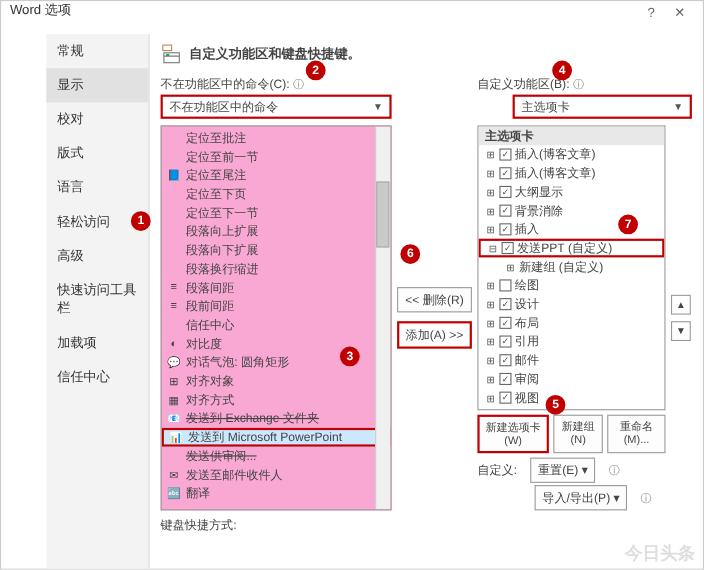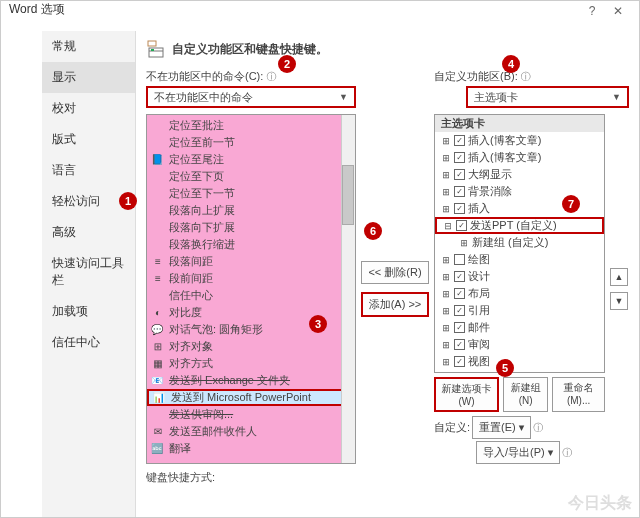--- a/index.html
+++ b/index.html
@@ -40,21 +40,21 @@
 .tree-item .cb { width: 11px; height: 11px; border: 1px solid #666; display: flex; align-items: center; justify-content: center; font-size: 8px; }
 .mid-col { width: 70px; display: flex; flex-direction: column; align-items: center; justify-content: center; gap: 8px; }
 .btn2 { border: 1px solid #999; background: #fdfdfd; font-size: 11px; padding: 3px 6px; min-width: 60px; text-align: center; cursor: pointer; }
 .right-area { flex: 1; display: flex; gap: 4px; }
 .updown { width: 20px; display: flex; flex-direction: column; justify-content: center; gap: 6px; align-items: center; }
 .updown .sq { width: 18px; height: 18px; border: 1px solid #999; display: flex; align-items: center; justify-content: center; font-size: 9px; cursor: pointer; }
 .right-list { flex: 1; display: flex; flex-direction: column; }
 .tree-box { flex: 1; border: 1px solid #999; background: #fff; overflow: hidden; position: relative; }
 .below-tree { display: flex; gap: 4px; margin-top: 4px; }
 .below-tree .btn2 { min-width: auto; padding: 3px 4px; font-size: 10px; }
-.below-row2 { display: flex; align-items: center; gap: 2px; margin-top: 4px; font-size: 11px; }
+.below-row2 { display: flex; align-items: center; gap: 12px; margin-top: 4px; font-size: 11px; }
 .kb-row { display: flex; align-items: center; gap: 8px; margin-top: 6px; font-size: 11px; }
 .badge { position: absolute; width: 18px; height: 18px; border-radius: 50%; background: #c00000; color: #fff; font-size: 11px; display: flex; align-items: center; justify-content: center; z-index: 10; font-weight: bold; }
 .redbox { border: 2px solid #c00000 !important; }
 .watermark { position: absolute; right: 8px; bottom: 4px; color: rgba(200,200,200,0.6); font-size: 16px; font-weight: bold; pointer-events: none; }
 </style>
 </head>
 <body>
 
 <div class="window">
  <div class="titlebar">

